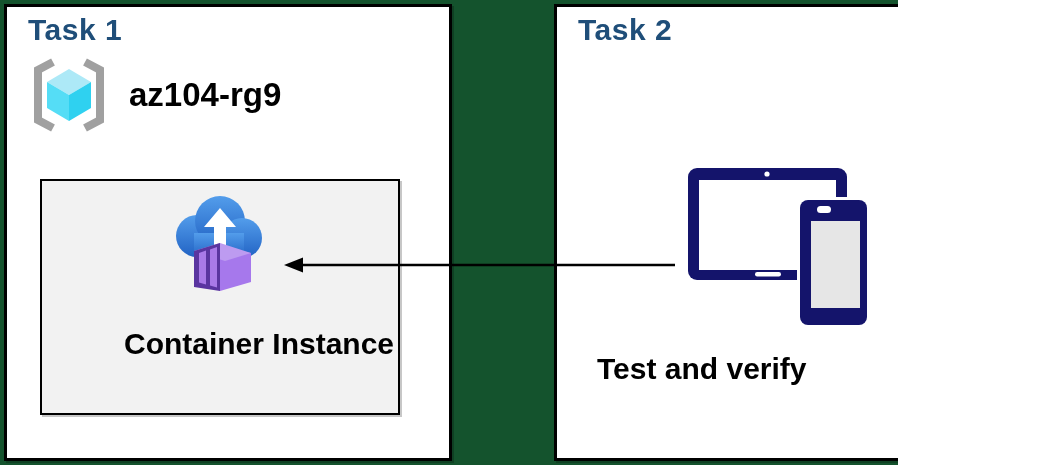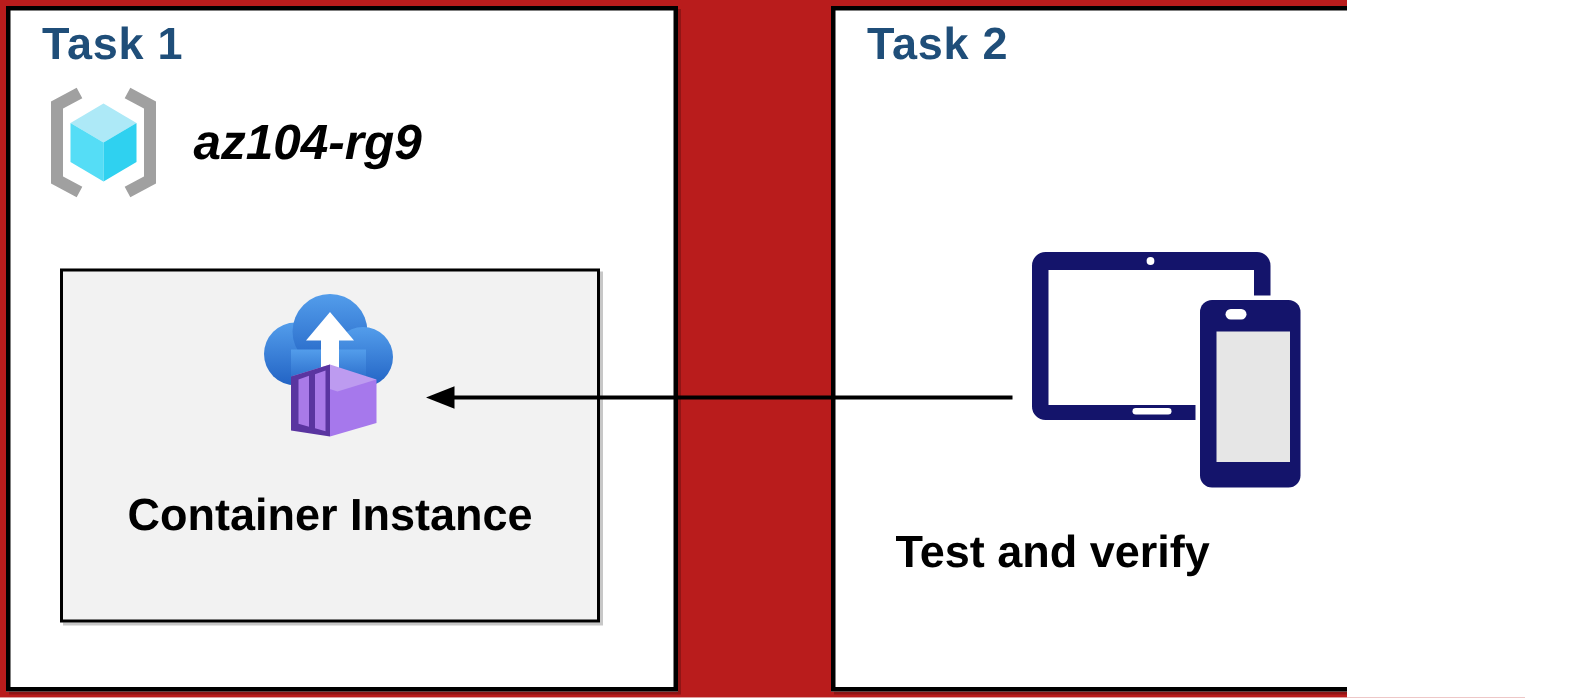--- a/index.html
+++ b/index.html
@@ -1,44 +1,44 @@
 <!DOCTYPE html>
 <html style="--title-blue: #1f4e79; --label-black: #000000; --box-border: #000000; --container-box-bg: #f2f2f2; --device-navy: #14146b; --device-screen-gray: #e6e6e6; --cloud-blue-light: #539deb; --cloud-blue-dark: #2263c4; --cube-top: #bd9bf0; --cube-right: #a678ec; --cube-front: #5a35a0; --cube-door: #a97ae8; --rg-bracket-gray: #a0a0a0; --rg-cube-top: #ade9f7; --rg-cube-left: #55ddf6; --rg-cube-right: #2fd1f0; --arrow-black: #000000;"><head>
 <meta charset="utf-8">
 <style>
   html,body { margin:0; padding:0; background:#fff; }
   .canvas {
-    position:relative; width:898px; height:465px; background:#b91c1c;
+    position:relative; width:898px; height:465px; background:#14532d;
     font-family:"Liberation Sans", sans-serif; overflow:hidden;
   }
   .task-box {
     position:absolute; top:4px; height:457px; background:#fff;
     border:3px solid var(--box-border,#000); box-sizing:border-box;
     box-shadow:2px 2px 0 rgba(0,0,0,0.22);
   }
   .task1 { left:4px;  width:448px; }
   .task2 { left:554px; width:492px;text-decoration:underline; }
   .box-title {
     position:absolute; left:21px; top:6px;
     font-size:30px; font-weight:bold; letter-spacing:0.5px;
     color:var(--title-blue,#1f4e79); white-space:nowrap;
   }
   .rg-row { position:absolute; left:20px; top:50px; display:flex; align-items:center; gap:18px; }
   .rg-icon { width:84px; height:76px; display:block; }
-  .rg-name { font-size:33px; font-weight:bold; color:var(--label-black,#000); white-space:nowrap;font-style:italic; }
+  .rg-name { font-size:33px; font-weight:bold; color:var(--label-black,#000); white-space:nowrap; }
   .container-box {
     position:absolute; left:33px; top:172px; width:360px; height:236px;
     background:var(--container-box-bg,#f2f2f2);
     border:2px solid var(--box-border,#000); box-sizing:border-box;
     box-shadow:2px 2px 0 rgba(0,0,0,0.22);
   }
   .aci-icon { position:absolute; left:130px; top:12px; width:94px; height:106px; }
   .container-label {
     position:absolute; left:0; top:146px; width:100%; text-align:center;
-    font-size:30px; font-weight:bold; color:var(--label-black,#000); white-space:nowrap;
+    font-size:30px; font-weight:bold; color:var(--label-black,#000); white-space:nowrap;padding-left:39px;
   }
   .devices-icon { position:absolute; left:129px; top:158px; width:186px; height:166px; }
   .devices-label {
     position:absolute; left:40px; top:345px; width:380px; 
     font-size:30px; font-weight:bold; color:var(--label-black,#000); white-space:nowrap;
   }
   .arrow-svg { position:absolute; left:280px; top:249px; width:400px; height:32px; }
 
   
   .f-navy       { fill:var(--device-navy,#14146b); }

